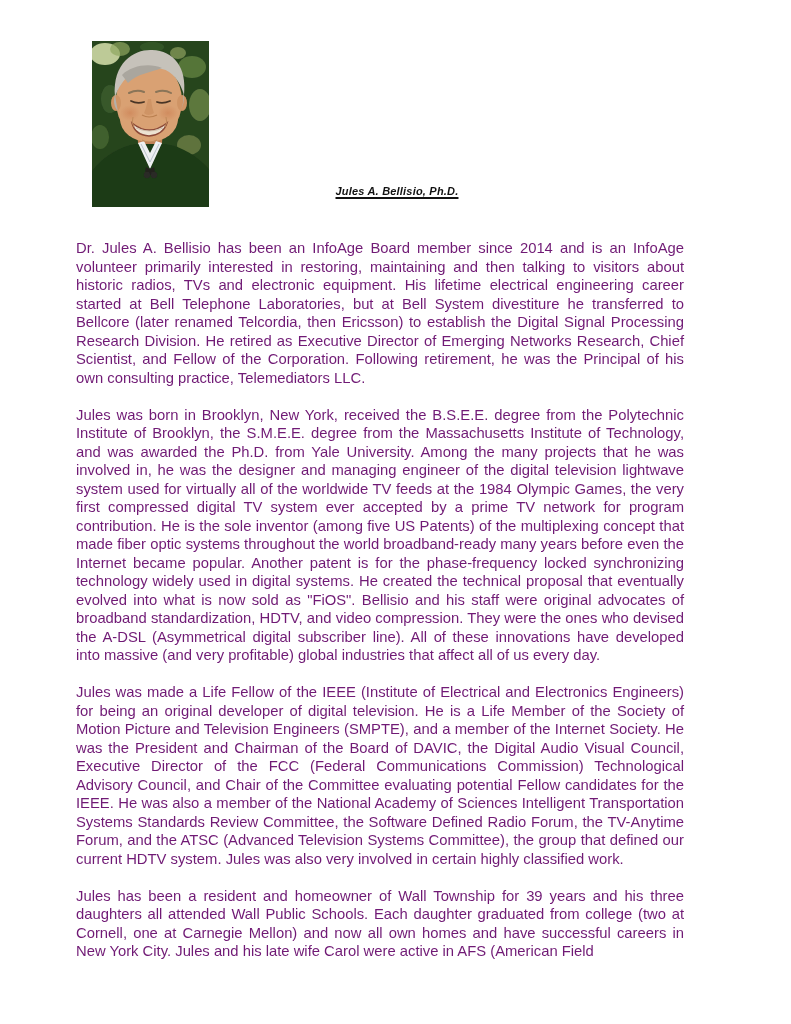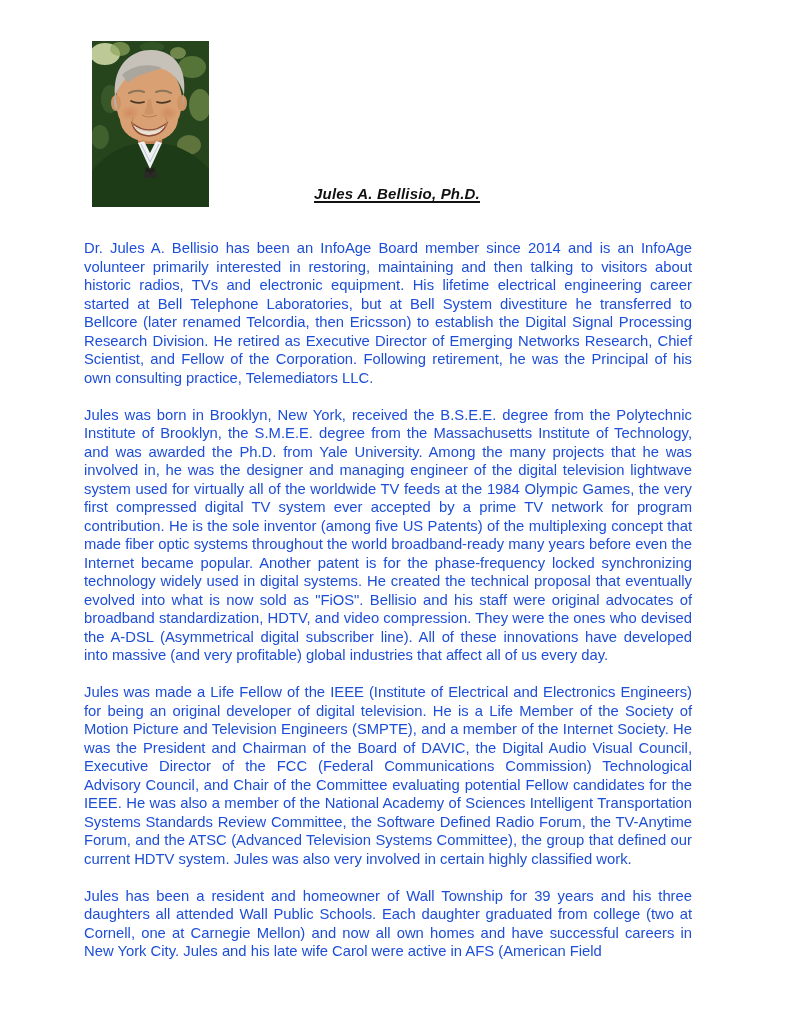--- a/index.html
+++ b/index.html
@@ -13,32 +13,32 @@
   }
   .photo {
     position:absolute; left:92px; top:41px;
     width:117px; height:166px;
   }
   .photo svg { display:block; width:100%; height:100%; }
   .doc-title {
     position:absolute; left:93px; top:185px; width:608px;
     margin:0;
     text-align:center;
-    font-size:15px; font-weight:bold; font-style:italic;
+    font-size:11px; font-weight:bold; font-style:italic;
     text-decoration:underline;
     text-decoration-thickness:1.5px;
     text-underline-offset:2px;
     letter-spacing:0.2px;
     color:#111111;
   }
   .doc-body {
-    position:absolute; left:84px; top:239px; width:608px;
+    position:absolute; left:76px; top:239px; width:608px;
     font-size:14.8px; line-height:18.5px;
     text-align:justify;
-    color:#1d4ed8;
+    color:#701a75;
   }
   .doc-body p { margin:0 0 18.5px 0; }
 </style>
 </head>
 <body>
 
 <div class="page">
 
   <div class="photo">
     <svg viewBox="0 0 117 166" preserveAspectRatio="none">

